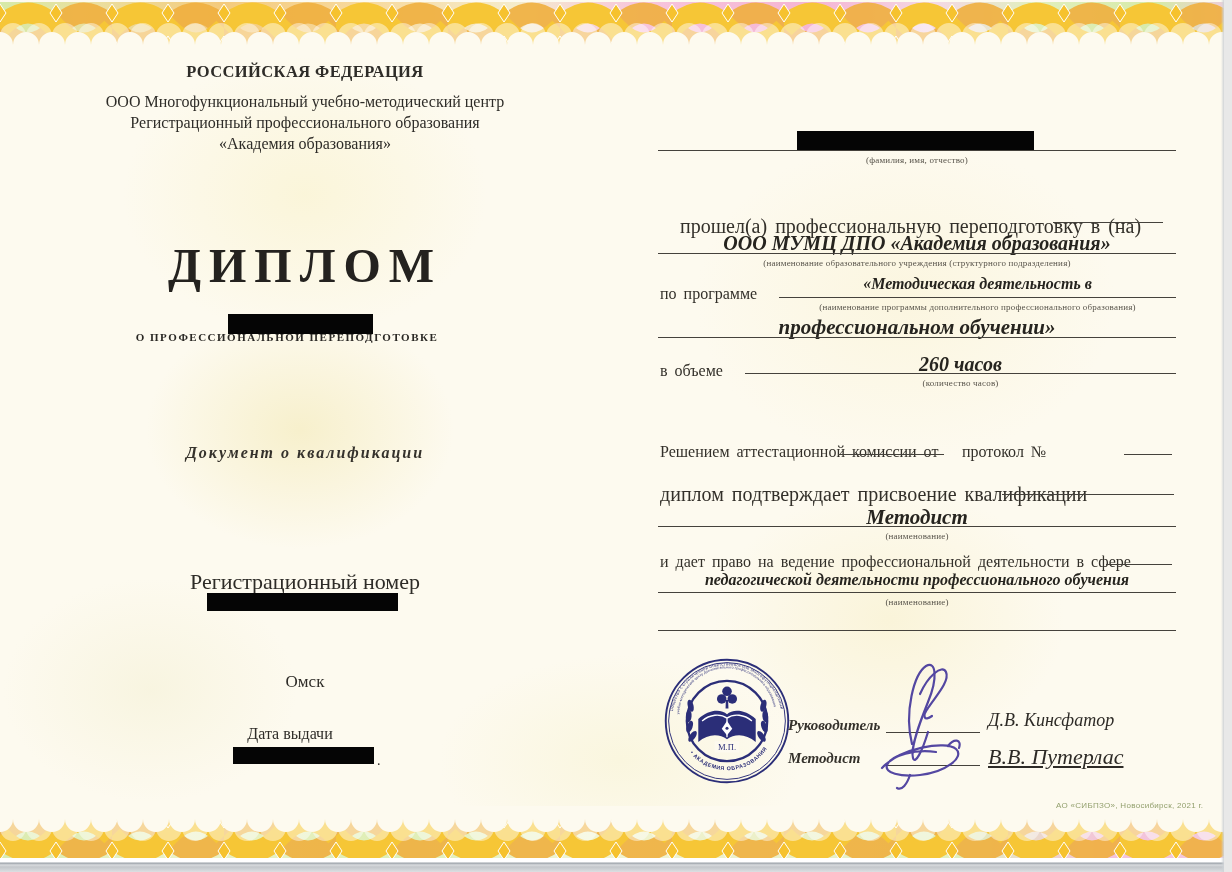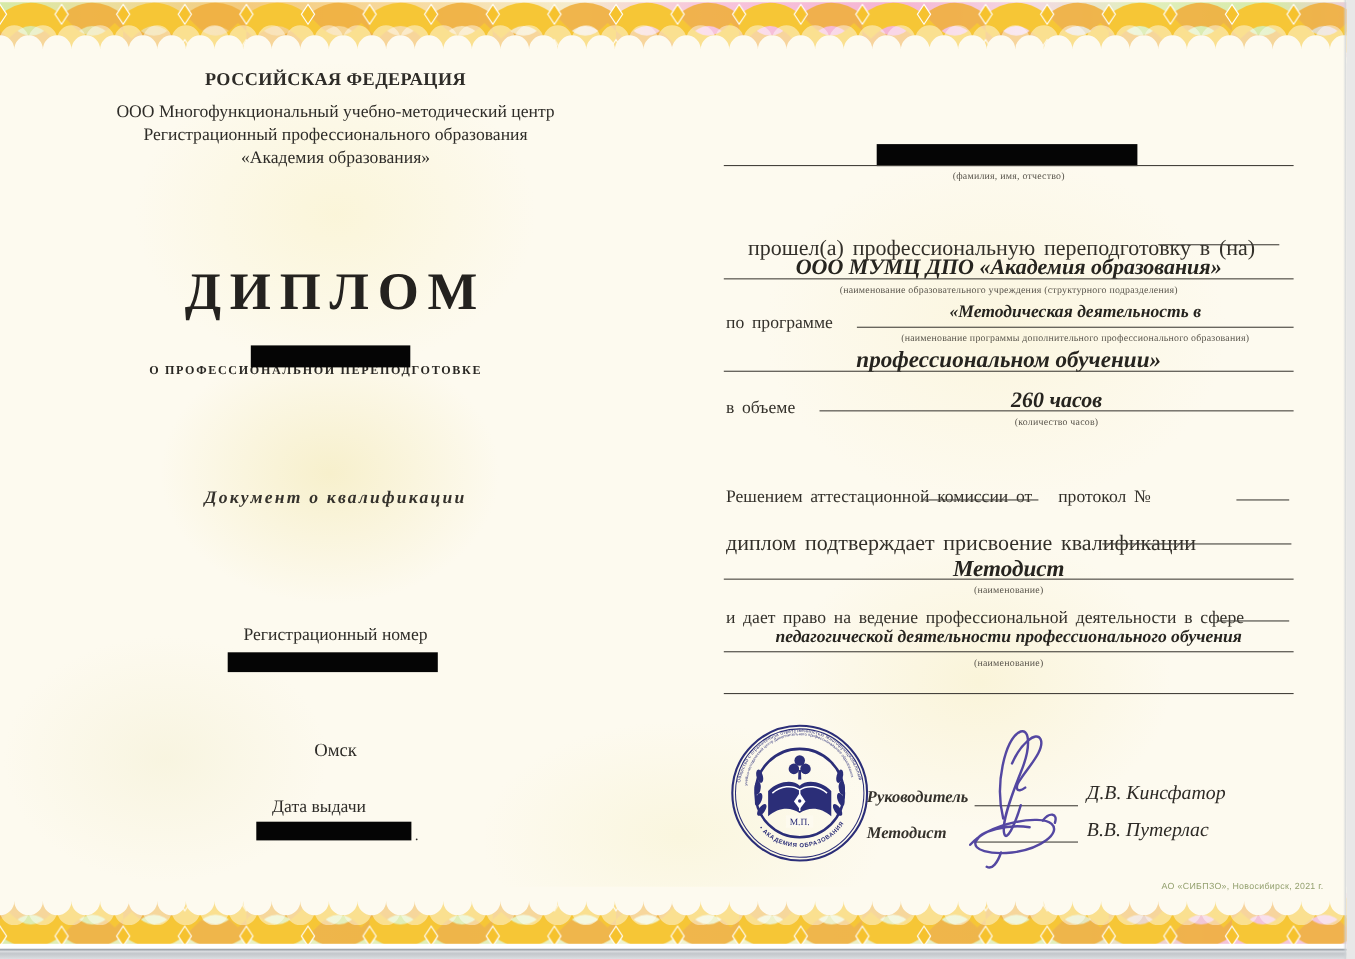--- a/index.html
+++ b/index.html
@@ -97,21 +97,21 @@
   <div class="t ctr" style="left:60px;top:113px;width:490px;font-size:16px;">Регистрационный профессионального образования</div>
   <div class="t ctr" style="left:60px;top:134px;width:490px;font-size:16px;">«Академия образования»</div>
 
   <div class="t ctr serif-bold" style="left:70px;top:236px;width:470px;font-size:48px;letter-spacing:8px;color:#24221f;">ДИПЛОМ</div>
   <div class="t ctr serif-bold" style="left:52px;top:288px;width:470px;font-size:11px;letter-spacing:1.5px;color:#2a2824;margin-top:43px;">О ПРОФЕССИОНАЛЬНОЙ ПЕРЕПОДГОТОВКЕ</div>
 
   <div class="redact" style="left:228px;top:314px;width:145px;height:20px;"></div>
 
   <div class="t ctr ital serif-bold" style="left:70px;top:443px;width:470px;font-size:16px;letter-spacing:2px;color:#35322c;">Документ о квалификации</div>
 
-  <div class="t ctr" style="left:70px;top:568px;width:470px;font-size:16px;">Регистрационный номер</div>
+  <div class="t ctr" style="left:70px;top:568px;width:470px;font-size:22px;">Регистрационный номер</div>
   <div class="redact" style="left:207px;top:593px;width:191px;height:18px;"></div>
 
   <div class="t ctr" style="left:70px;top:671px;width:470px;font-size:17px;">Омск</div>
 
   <div class="t ctr" style="left:55px;top:724px;width:470px;font-size:16px;">Дата выдачи</div>
   <div class="redact" style="left:233px;top:747px;width:141px;height:17px;"></div>
   <div class="t" style="left:377px;top:752px;font-size:14px;">.</div>
 
   <div class="redact" style="left:797px;top:131px;width:237px;height:20px;"></div>
   <div class="ln" style="left:658px;top:150px;width:518px;"></div>
@@ -203,21 +203,21 @@
     <rect x="-13" y="21" width="26" height="12" fill="#fdfaef" opacity=".92"></rect>
     <text x="0" y="30.5" text-anchor="middle" font-size="9" fill="#2b2e78" font-family="Liberation Serif, serif">М.П.</text>
   </svg>
 
   <div class="t ital serif-bold" style="left:788px;top:716px;font-size:15px;color:#35322c;">Руководитель</div>
   <div class="ln" style="left:886px;top:732px;width:94px;"></div>
   <div class="t ital" style="left:988px;top:709px;font-size:18px;color:#2d2a26;">Д.В. Кинсфатор</div>
 
   <div class="t ital serif-bold" style="left:788px;top:749px;font-size:15px;color:#35322c;">Методист</div>
   <div class="ln" style="left:886px;top:765px;width:94px;"></div>
-  <div class="t ital" style="left:988px;top:743px;font-size:18px;color:#2d2a26;">В.В. Путерлас</div>
+  <div class="t ital" style="left:988px;top:743px;font-size:22px;color:#2d2a26;text-decoration:underline;">В.В. Путерлас</div>
 
   <svg class="sig-svg" viewBox="0 0 170 145">
     <g stroke="#4b3e9e" stroke-width="2.2" fill="none" stroke-linecap="round" opacity=".95">
       <path d="M62,92 C54,60 64,22 76,14 C86,8 88,26 78,50 C70,70 60,96 63,106 C65,113 72,100 78,80"></path>
       <path d="M70,42 C78,24 92,12 96,20 C100,29 86,44 78,56 C72,64 74,70 82,64"></path>
       <path d="M32,116 C50,96 96,88 106,97 C115,105 96,120 70,123 C50,125 34,121 37,113 C41,103 66,97 86,100"></path>
       <path d="M98,94 C104,86 112,87 109,96 M60,123 C57,132 52,139 47,136"></path>
     </g>
   </svg>
 

